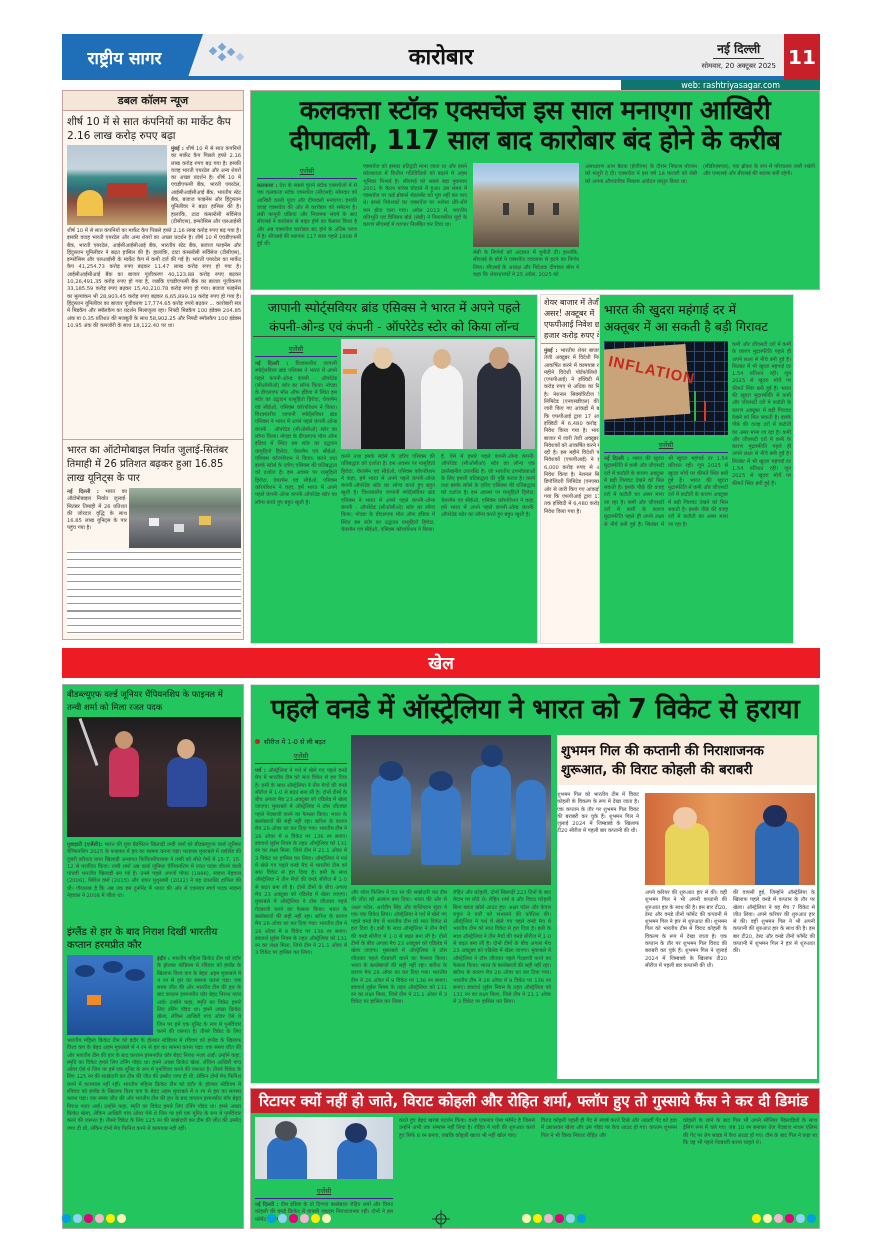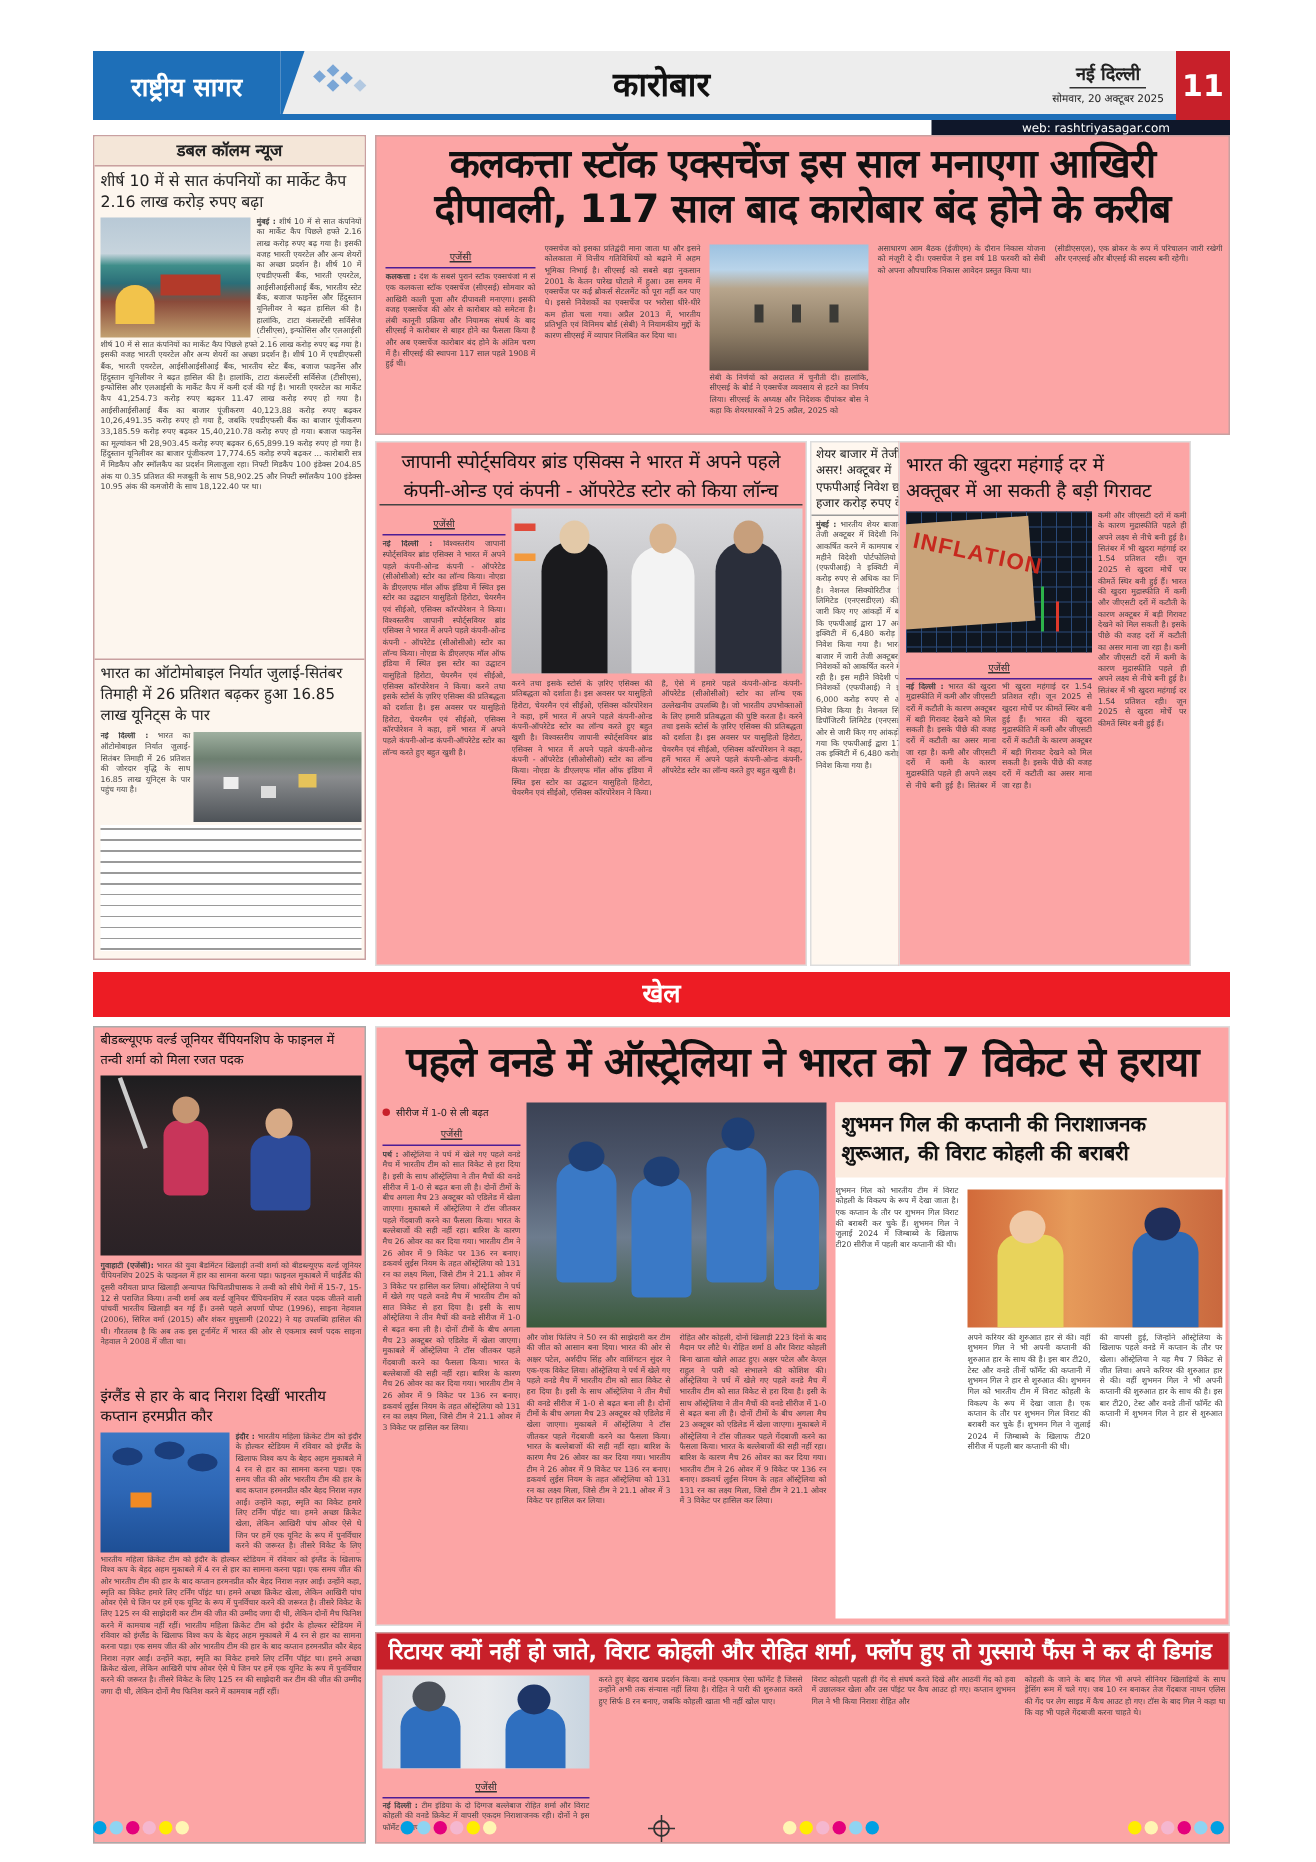--- a/index.html
+++ b/index.html
@@ -14,24 +14,24 @@
            font-family: "DejaVu Serif", serif; font-weight: bold; font-size: 17px; display: flex; align-items: center; justify-content: center; }
   .brand-tail { position: absolute; left: 125px; top: 0; width: 0; height: 0; border-top: 46px solid #1e6fb8; border-right: 16px solid transparent; }
   .dots-deco { position: absolute; left: 148px; top: 10px; width: 40px; height: 24px; }
   .dots-deco span { position: absolute; width: 6px; height: 6px; background: #7aa6d6; transform: rotate(45deg); }
   .section-name { position: absolute; left: 0; right: 0; top: 6px; text-align: center; font-size: 22px; font-weight: bold; color: #111; }
   .dateline { position: absolute; right: 44px; top: 4px; text-align: center; }
   .city { font-size: 12px; font-weight: bold; border-bottom: 1px solid #333; display: inline-block; padding: 0 4px 1px; }
   .date { font-size: 7px; margin-top: 2px; }
   .pageno { position: absolute; right: 0; top: 0; width: 36px; height: 46px; background: #c8202a; color: #fff; font-weight: bold; font-size: 20px;
             display: flex; align-items: center; justify-content: center; }
-  .weburl { position: absolute; right: 0; top: 46px; height: 12px; padding: 0 40px 0 60px; background: #0f172a; color: #fff; font-size: 8px; line-height: 12px; }
+  .weburl { position: absolute; right: 0; top: 46px; height: 12px; padding: 0 40px 0 60px; background: #0f766e; color: #fff; font-size: 8px; line-height: 12px; }
 
   
-  .box { position: absolute; border: 1px solid #c9a0a0; background: #fca5a5; }
+  .box { position: absolute; border: 1px solid #c9a0a0; background: #22c55e; }
   .col-text { font-size: 5.2px; line-height: 7.3px; color: #444; text-align: justify; overflow: hidden; }
   .col-text::before { content: ""; }
   .img { position: absolute; overflow: hidden; }
   .agency { font-size: 6.5px; text-align: center; color: #333; padding: 3px 0; border-bottom: 1px solid #4c1d95; text-decoration: underline; }
   .textfill { background-image: repeating-linear-gradient(#fff 0 2px, #9a9a9a 2px 3.2px, #fff 3.2px 7.3px); }
 
   
   .lc-head { height: 20px; background: #f4e6d8; border-bottom: 1px solid #c9a0a0; text-align: center; font-size: 11px; font-weight: bold; line-height: 20px; }
   .lc-title { font-size: 10px; line-height: 14px; padding: 3px 4px; font-weight: bold; color: #222; }
 

